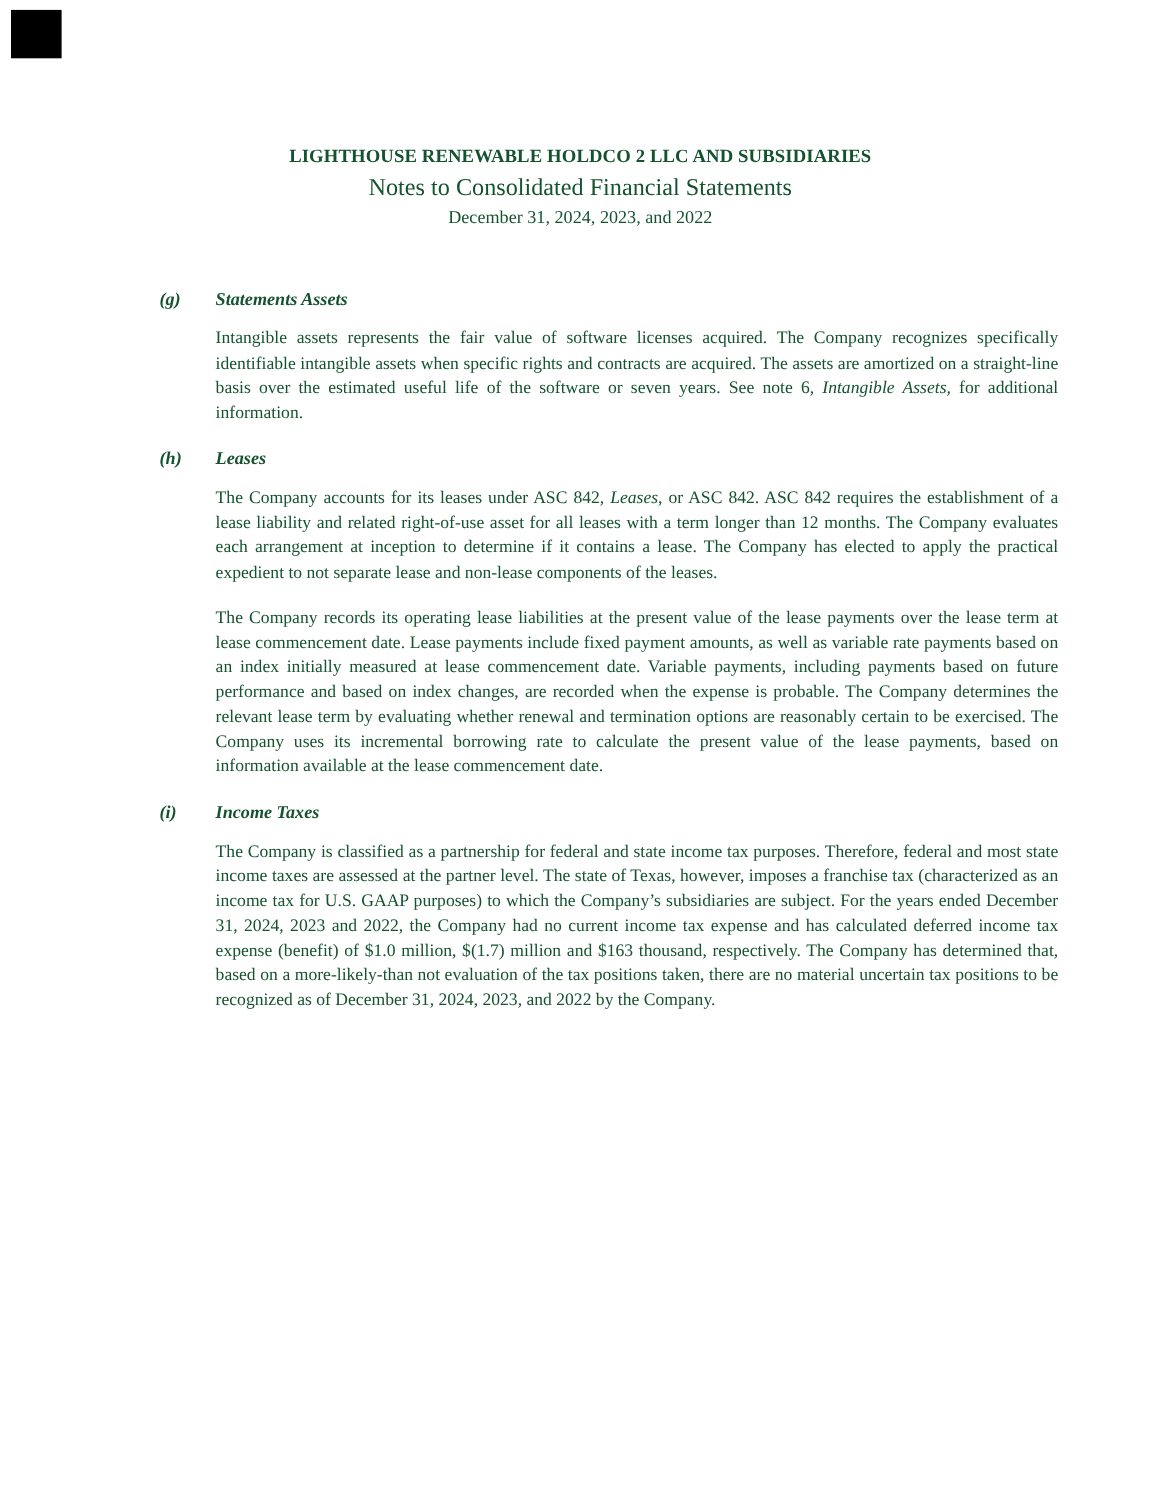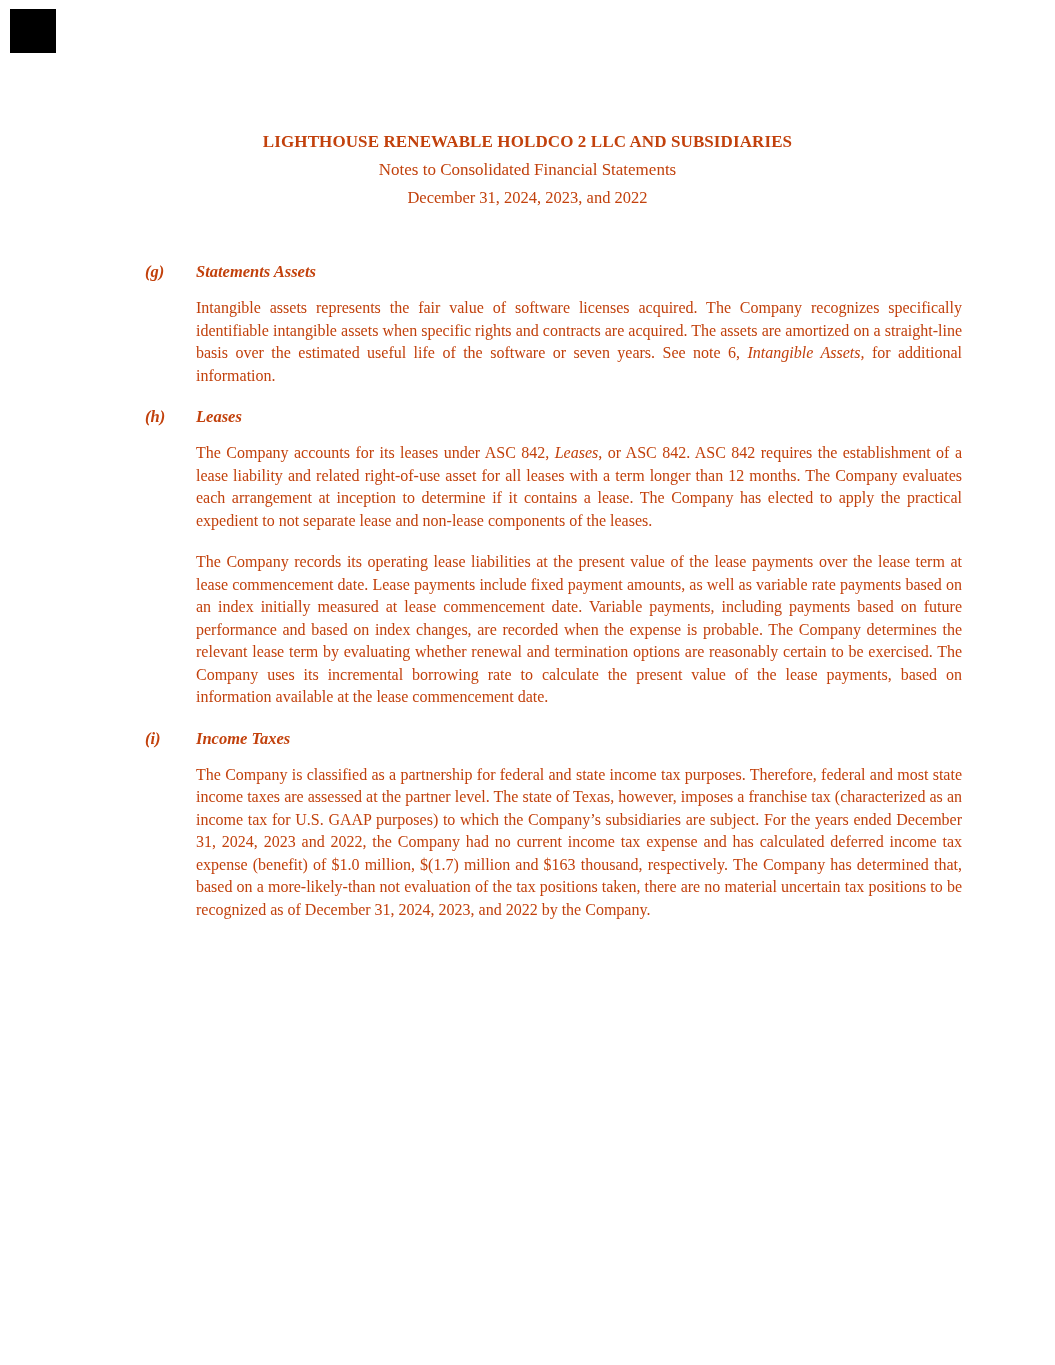--- a/index.html
+++ b/index.html
@@ -5,21 +5,21 @@
   html, body {
     margin: 0;
     padding: 0;
     background: #ffffff;
   }
   .page {
     position: relative;
     width: 1055px;
     height: 1263px;
     background: #ffffff;
-    color: #c2410c;
+    color: #14532d;
     font-family: "Liberation Serif", "DejaVu Serif", serif;
     overflow: hidden;
   }
   .corner-marker {
     position: absolute;
     left: 10px;
     top: 9px;
     width: 46px;
     height: 44px;
     background: #000000;
@@ -28,21 +28,21 @@
     padding-top: 132px;
     text-align: center;
   }
   .company-title {
     font-size: 17px;
     font-weight: 700;
     line-height: 19px;
     letter-spacing: 0.1px;
   }
   .doc-subtitle {
-    font-size: 17px;
+    font-size: 22px;
     line-height: 18px;
     margin-top: 10px;
   }
   .doc-dateline {
     font-size: 16.5px;
     line-height: 18px;
     margin-top: 10px;
   }
   .content {
     margin: 54px 93px 0 145px;

